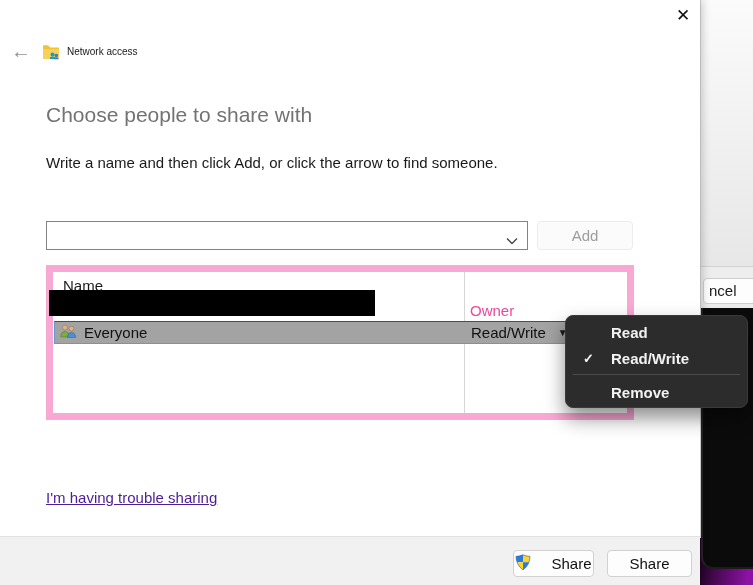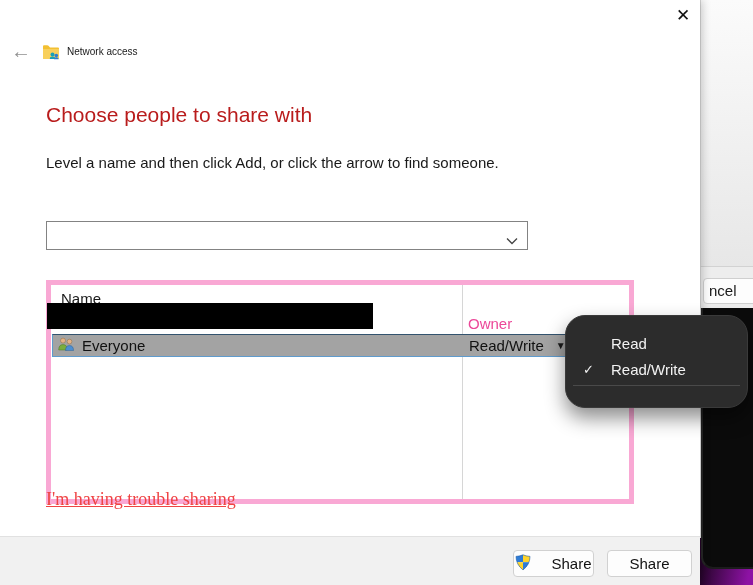--- a/index.html
+++ b/index.html
@@ -47,21 +47,21 @@
   }
   .back-arrow {
     position: absolute; left: 9px; top: 40px; width: 24px; height: 24px;
     font-size: 20px; color: #8f8f8f; line-height: 22px; text-align: center; cursor: pointer;
   }
   .title-icon { position: absolute; left: 42px; top: 44px; }
   .window-title {
     position: absolute; left: 67px; top: 46px; font-size: 10px; color: #191919;
   }
   .heading {
-    position: absolute; left: 46px; top: 103px; font-size: 21px; color: #b91c1c;
+    position: absolute; left: 46px; top: 103px; font-size: 21px; color: #737373;
   }
   .instruction {
     position: absolute; left: 46px; top: 154px; font-size: 15px; color: #191919;
   }
 
   
   .combo {
     position: absolute; left: 46px; top: 221px; width: 482px; height: 29px;
     border: 1px solid #838383; background: #fff;
   }
@@ -71,22 +71,22 @@
   }
   .combo .chev { position: absolute; right: 9px; top: 9px; }
   .add-btn {
     position: absolute; left: 537px; top: 221px; width: 96px; height: 29px;
     background: #fbfbfb; border: 1px solid #ececec; border-radius: 4px;
     font-size: 15px; color: #9d9d9d; display: flex; align-items: center; justify-content: center;
   }
 
   
   .share-table {
-    position: absolute; left: 46px; top: 280px; width: 588px; height: 224px;
-    border: 5px solid #f9a8d4; background: #fff;
+    position: absolute; left: 46px; top: 265px; width: 588px; height: 155px;
+    border: 7px solid #f9a8d4; background: #fff;
   }
   .col-divider {
     position: absolute; left: 411px; top: 0; width: 1px; height: 100%;
     background: #d6d6d6;
   }
   .th-name { position: absolute; left: 10px; top: 5px; font-size: 15px; color: #191919; }
   .th-perm { position: absolute; left: 417px; top: 5px; font-size: 15px; color: #191919; }
   .redacted-bar {
     position: absolute; left: -4px; top: 18px; width: 326px; height: 26px; background: #000;
   }
@@ -100,42 +100,42 @@
   .row-name { margin-left: 7px; font-size: 15px; color: #111; }
   .perm-cell {
     position: absolute; left: 416px; top: 0; height: 100%;
     display: flex; align-items: center; gap: 12px;
   }
   .perm-cell .perm-text { font-size: 15px; color: #111; }
   .perm-cell .dd { font-size: 10px; color: #1a1a1a; }
 
   
   .trouble-link {
-    position: absolute; left: 46px; top: 489px; font-size: 18px;
-    color: #ef4444; text-decoration: underline; cursor: pointer; font-family: Liberation Serif, serif;
+    position: absolute; left: 46px; top: 489px; font-size: 15px;
+    color: #4c1d95; text-decoration: underline; cursor: pointer;
   }
 
   
   .dlg-footer {
     position: absolute; left: 0; top: 536px; width: 700px; height: 49px;
     background: #f1f1f1; border-top: 1px solid #e1e1e1;
   }
   .btn {
     position: absolute; top: 13px; height: 27px; background: #fdfdfd;
     border: 1px solid #d1d1d1; border-radius: 4px; font-size: 15px; color: #111;
     display: flex; align-items: center; justify-content: center; gap: 20px; cursor: pointer;
   }
   .share-btn { left: 513px; width: 81px; }
   .cancel-btn { left: 607px; width: 85px; }
 
   
   .ctx-menu {
     position: absolute; left: 565px; top: 315px; width: 183px; height: 93px;
-    background: #2c2c2c; border-radius: 20px; border: 1px solid #3a3a3a;
-    box-shadow: 0 10px 20px rgba(0,0,0,.45); padding-top: 14px; z-index: 50;
+    background: #2c2c2c; border-radius: 8px; border: 1px solid #3a3a3a;
+    box-shadow: 0 10px 20px rgba(0,0,0,.45); padding-top: 3px; z-index: 50; font-weight: bold;
   }
   .ctx-item {
     height: 26px; display: flex; align-items: center; color: #f2f2f2;
     font-size: 15px; cursor: pointer;
   }
   .ctx-check { width: 45px; text-align: center; font-size: 13px; color: #f2f2f2; }
   .ctx-sep { height: 1px; background: #4a4a4a; margin: 3px 7px 4px 7px; }
 </style>
 </head>
 <body>
@@ -160,30 +160,31 @@
         <path d="M1 5 L17 5 L17 14 Q17 15 16 15 L2 15 Q1 15 1 14 Z" fill="#f8d05c"></path>
         <circle cx="10.5" cy="10.5" r="2" fill="#18a0b6"></circle>
         <path d="M7.8 15 Q7.8 12.6 10.5 12.6 Q13.2 12.6 13.2 15 Z" fill="#18a0b6"></path>
         <circle cx="14.3" cy="11.5" r="1.8" fill="#2d7dd2"></circle>
         <path d="M11.9 15.2 Q11.9 13.3 14.3 13.3 Q16.7 13.3 16.7 15.2 Z" fill="#2d7dd2"></path>
       </svg>
     </span>
     <div class="window-title">Network access</div>
 
     <div class="heading">Choose people to share with</div>
-    <div class="instruction">Level a name and then click Add, or click the arrow to find someone.</div>
+    <div class="instruction">Write a name and then click Add, or click the arrow to find someone.</div>
 
     <div class="combo">
       <input aria-label="name" value="" style="">
       <span class="chev">
         <svg width="12" height="8" viewBox="0 0 12 8">
           <polyline points="1,1.5 6,6.5 11,1.5" fill="none" stroke="#444" stroke-width="1.3"></polyline>
         </svg>
       </span>
     </div>
+    <div class="add-btn">Add</div>
 
     <div class="share-table">
       <div class="col-divider"></div>
       <div class="th-name">Name</div>
 
       <div class="redacted-bar"></div>
       <div class="owner-cell">Owner</div>
 
       <div class="row-selected">
         <span class="person-icon">
@@ -233,15 +234,19 @@
   <div class="ctx-menu">
     <div class="ctx-item">
       <span class="ctx-check"></span>
       <span>Read</span>
     </div>
     <div class="ctx-item">
       <span class="ctx-check">✓</span>
       <span>Read/Write</span>
     </div>
     <div class="ctx-sep"></div>
+    <div class="ctx-item">
+      <span class="ctx-check"></span>
+      <span>Remove</span>
+    </div>
   </div>
 
 </div>
 
 </body></html>

